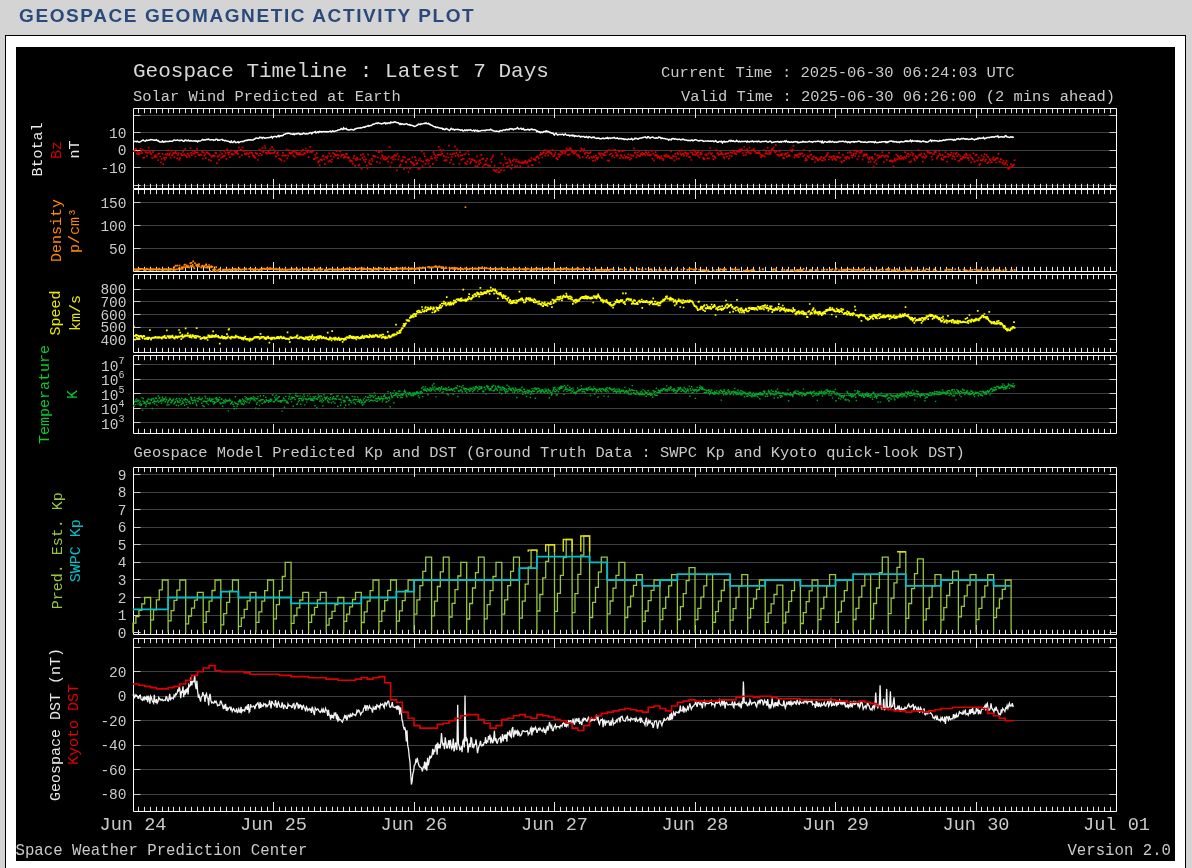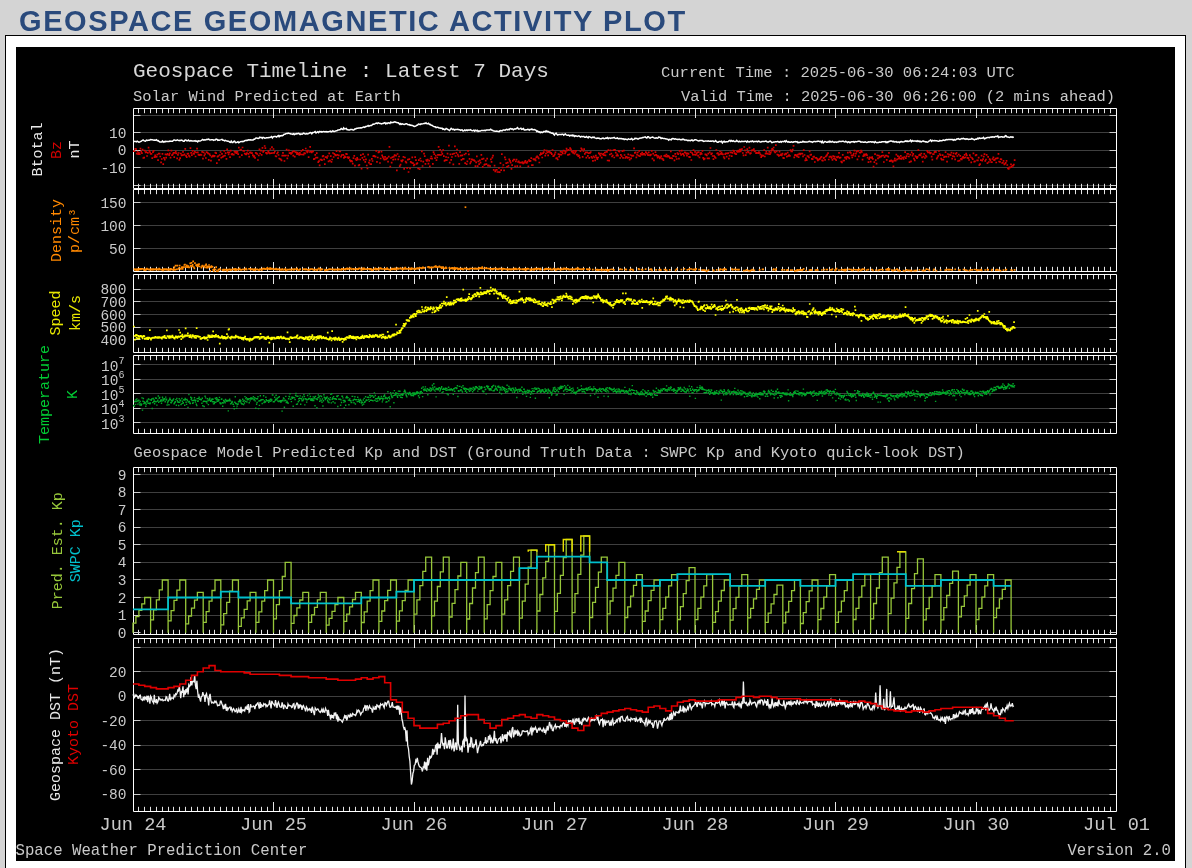--- a/index.html
+++ b/index.html
@@ -1,15 +1,15 @@
 <!DOCTYPE html>
 <html><head><meta charset="utf-8"><style>
 html,body{margin:0;padding:0;background:#d4d4d4;width:1192px;height:868px;overflow:hidden}
 #hdr{position:absolute;left:19px;top:5px;font-family:"Liberation Sans",sans-serif;
-font-weight:bold;font-size:29px;color:#2a4a7c;letter-spacing:1.6px}
+font-weight:bold;font-size:19px;color:#2a4a7c;letter-spacing:1.6px}
 #frame{position:absolute;left:5px;top:35px;width:1179px;height:845px;background:#fff;border:1px solid #000}
 #plot{position:absolute;left:16px;top:47px}
 text{font-family:"Liberation Mono",monospace}
 </style></head><body>
 <div id="hdr">GEOSPACE GEOMAGNETIC ACTIVITY PLOT</div>
 <div id="frame"></div>
 <svg id="plot" width="1159" height="814" viewBox="0 0 1159 814">
 <rect x="0" y="0" width="1159" height="814" fill="#000"></rect>
 <path d="M117.5 68.5H1100.5M117.5 85.5H1100.5M117.5 103.5H1100.5M117.5 120.5H1100.5M117.5 138.5H1100.5M117.5 155.5H1100.5M117.5 178.5H1100.5M117.5 201.5H1100.5M117.5 242.5H1100.5M117.5 254.5H1100.5M117.5 267.5H1100.5M117.5 280.5H1100.5M117.5 317.5H1100.5M117.5 332.5H1100.5M117.5 346.5H1100.5M117.5 361.5H1100.5M117.5 375.5H1100.5M117.5 568.5H1100.5M117.5 550.5H1100.5M117.5 532.5H1100.5M117.5 515.5H1100.5M117.5 497.5H1100.5M117.5 480.5H1100.5M117.5 462.5H1100.5M117.5 445.5H1100.5M117.5 427.5H1100.5M117.5 600.5H1100.5M117.5 624.5H1100.5M117.5 649.5H1100.5M117.5 673.5H1100.5M117.5 698.5H1100.5M117.5 722.5H1100.5M117.5 747.5H1100.5" stroke="#3f3f3f" stroke-width="1" fill="none"></path>
     <path d="M117.5 62.0v9.0M117.5 141.0v-9.0M122.5 62.0v4.2M122.5 141.0v-4.2M128.5 62.0v4.2M128.5 141.0v-4.2M134.5 62.0v4.2M134.5 141.0v-4.2M140.5 62.0v4.2M140.5 141.0v-4.2M146.5 62.0v4.2M146.5 141.0v-4.2M152.5 62.0v4.2M152.5 141.0v-4.2M157.5 62.0v4.2M157.5 141.0v-4.2M163.5 62.0v4.2M163.5 141.0v-4.2M169.5 62.0v4.2M169.5 141.0v-4.2M175.5 62.0v4.2M175.5 141.0v-4.2M181.5 62.0v4.2M181.5 141.0v-4.2M187.5 62.0v4.2M187.5 141.0v-4.2M193.5 62.0v4.2M193.5 141.0v-4.2M198.5 62.0v4.2M198.5 141.0v-4.2M204.5 62.0v4.2M204.5 141.0v-4.2M210.5 62.0v4.2M210.5 141.0v-4.2M216.5 62.0v4.2M216.5 141.0v-4.2M222.5 62.0v4.2M222.5 141.0v-4.2M228.5 62.0v4.2M228.5 141.0v-4.2M234.5 62.0v4.2M234.5 141.0v-4.2M239.5 62.0v4.2M239.5 141.0v-4.2M245.5 62.0v4.2M245.5 141.0v-4.2M251.5 62.0v4.2M251.5 141.0v-4.2M257.5 62.0v9.0M257.5 141.0v-9.0M263.5 62.0v4.2M263.5 141.0v-4.2M269.5 62.0v4.2M269.5 141.0v-4.2M275.5 62.0v4.2M275.5 141.0v-4.2M280.5 62.0v4.2M280.5 141.0v-4.2M286.5 62.0v4.2M286.5 141.0v-4.2M292.5 62.0v4.2M292.5 141.0v-4.2M298.5 62.0v4.2M298.5 141.0v-4.2M304.5 62.0v4.2M304.5 141.0v-4.2M310.5 62.0v4.2M310.5 141.0v-4.2M316.5 62.0v4.2M316.5 141.0v-4.2M321.5 62.0v4.2M321.5 141.0v-4.2M327.5 62.0v4.2M327.5 141.0v-4.2M333.5 62.0v4.2M333.5 141.0v-4.2M339.5 62.0v4.2M339.5 141.0v-4.2M345.5 62.0v4.2M345.5 141.0v-4.2M351.5 62.0v4.2M351.5 141.0v-4.2M357.5 62.0v4.2M357.5 141.0v-4.2M362.5 62.0v4.2M362.5 141.0v-4.2M368.5 62.0v4.2M368.5 141.0v-4.2M374.5 62.0v4.2M374.5 141.0v-4.2M380.5 62.0v4.2M380.5 141.0v-4.2M386.5 62.0v4.2M386.5 141.0v-4.2M392.5 62.0v4.2M392.5 141.0v-4.2M398.5 62.0v9.0M398.5 141.0v-9.0M403.5 62.0v4.2M403.5 141.0v-4.2M409.5 62.0v4.2M409.5 141.0v-4.2M415.5 62.0v4.2M415.5 141.0v-4.2M421.5 62.0v4.2M421.5 141.0v-4.2M427.5 62.0v4.2M427.5 141.0v-4.2M433.5 62.0v4.2M433.5 141.0v-4.2M438.5 62.0v4.2M438.5 141.0v-4.2M444.5 62.0v4.2M444.5 141.0v-4.2M450.5 62.0v4.2M450.5 141.0v-4.2M456.5 62.0v4.2M456.5 141.0v-4.2M462.5 62.0v4.2M462.5 141.0v-4.2M468.5 62.0v4.2M468.5 141.0v-4.2M474.5 62.0v4.2M474.5 141.0v-4.2M479.5 62.0v4.2M479.5 141.0v-4.2M485.5 62.0v4.2M485.5 141.0v-4.2M491.5 62.0v4.2M491.5 141.0v-4.2M497.5 62.0v4.2M497.5 141.0v-4.2M503.5 62.0v4.2M503.5 141.0v-4.2M509.5 62.0v4.2M509.5 141.0v-4.2M515.5 62.0v4.2M515.5 141.0v-4.2M520.5 62.0v4.2M520.5 141.0v-4.2M526.5 62.0v4.2M526.5 141.0v-4.2M532.5 62.0v4.2M532.5 141.0v-4.2M538.5 62.0v9.0M538.5 141.0v-9.0M544.5 62.0v4.2M544.5 141.0v-4.2M550.5 62.0v4.2M550.5 141.0v-4.2M556.5 62.0v4.2M556.5 141.0v-4.2M561.5 62.0v4.2M561.5 141.0v-4.2M567.5 62.0v4.2M567.5 141.0v-4.2M573.5 62.0v4.2M573.5 141.0v-4.2M579.5 62.0v4.2M579.5 141.0v-4.2M585.5 62.0v4.2M585.5 141.0v-4.2M591.5 62.0v4.2M591.5 141.0v-4.2M597.5 62.0v4.2M597.5 141.0v-4.2M602.5 62.0v4.2M602.5 141.0v-4.2M608.5 62.0v4.2M608.5 141.0v-4.2M614.5 62.0v4.2M614.5 141.0v-4.2M620.5 62.0v4.2M620.5 141.0v-4.2M626.5 62.0v4.2M626.5 141.0v-4.2M632.5 62.0v4.2M632.5 141.0v-4.2M638.5 62.0v4.2M638.5 141.0v-4.2M643.5 62.0v4.2M643.5 141.0v-4.2M649.5 62.0v4.2M649.5 141.0v-4.2M655.5 62.0v4.2M655.5 141.0v-4.2M661.5 62.0v4.2M661.5 141.0v-4.2M667.5 62.0v4.2M667.5 141.0v-4.2M673.5 62.0v4.2M673.5 141.0v-4.2M679.5 62.0v9.0M679.5 141.0v-9.0M684.5 62.0v4.2M684.5 141.0v-4.2M690.5 62.0v4.2M690.5 141.0v-4.2M696.5 62.0v4.2M696.5 141.0v-4.2M702.5 62.0v4.2M702.5 141.0v-4.2M708.5 62.0v4.2M708.5 141.0v-4.2M714.5 62.0v4.2M714.5 141.0v-4.2M719.5 62.0v4.2M719.5 141.0v-4.2M725.5 62.0v4.2M725.5 141.0v-4.2M731.5 62.0v4.2M731.5 141.0v-4.2M737.5 62.0v4.2M737.5 141.0v-4.2M743.5 62.0v4.2M743.5 141.0v-4.2M749.5 62.0v4.2M749.5 141.0v-4.2M755.5 62.0v4.2M755.5 141.0v-4.2M760.5 62.0v4.2M760.5 141.0v-4.2M766.5 62.0v4.2M766.5 141.0v-4.2M772.5 62.0v4.2M772.5 141.0v-4.2M778.5 62.0v4.2M778.5 141.0v-4.2M784.5 62.0v4.2M784.5 141.0v-4.2M790.5 62.0v4.2M790.5 141.0v-4.2M796.5 62.0v4.2M796.5 141.0v-4.2M801.5 62.0v4.2M801.5 141.0v-4.2M807.5 62.0v4.2M807.5 141.0v-4.2M813.5 62.0v4.2M813.5 141.0v-4.2M819.5 62.0v9.0M819.5 141.0v-9.0M825.5 62.0v4.2M825.5 141.0v-4.2M831.5 62.0v4.2M831.5 141.0v-4.2M837.5 62.0v4.2M837.5 141.0v-4.2M842.5 62.0v4.2M842.5 141.0v-4.2M848.5 62.0v4.2M848.5 141.0v-4.2M854.5 62.0v4.2M854.5 141.0v-4.2M860.5 62.0v4.2M860.5 141.0v-4.2M866.5 62.0v4.2M866.5 141.0v-4.2M872.5 62.0v4.2M872.5 141.0v-4.2M878.5 62.0v4.2M878.5 141.0v-4.2M883.5 62.0v4.2M883.5 141.0v-4.2M889.5 62.0v4.2M889.5 141.0v-4.2M895.5 62.0v4.2M895.5 141.0v-4.2M901.5 62.0v4.2M901.5 141.0v-4.2M907.5 62.0v4.2M907.5 141.0v-4.2M913.5 62.0v4.2M913.5 141.0v-4.2M919.5 62.0v4.2M919.5 141.0v-4.2M924.5 62.0v4.2M924.5 141.0v-4.2M930.5 62.0v4.2M930.5 141.0v-4.2M936.5 62.0v4.2M936.5 141.0v-4.2M942.5 62.0v4.2M942.5 141.0v-4.2M948.5 62.0v4.2M948.5 141.0v-4.2M954.5 62.0v4.2M954.5 141.0v-4.2M960.5 62.0v9.0M960.5 141.0v-9.0M965.5 62.0v4.2M965.5 141.0v-4.2M971.5 62.0v4.2M971.5 141.0v-4.2M977.5 62.0v4.2M977.5 141.0v-4.2M983.5 62.0v4.2M983.5 141.0v-4.2M989.5 62.0v4.2M989.5 141.0v-4.2M995.5 62.0v4.2M995.5 141.0v-4.2M1000.5 62.0v4.2M1000.5 141.0v-4.2M1006.5 62.0v4.2M1006.5 141.0v-4.2M1012.5 62.0v4.2M1012.5 141.0v-4.2M1018.5 62.0v4.2M1018.5 141.0v-4.2M1024.5 62.0v4.2M1024.5 141.0v-4.2M1030.5 62.0v4.2M1030.5 141.0v-4.2M1036.5 62.0v4.2M1036.5 141.0v-4.2M1041.5 62.0v4.2M1041.5 141.0v-4.2M1047.5 62.0v4.2M1047.5 141.0v-4.2M1053.5 62.0v4.2M1053.5 141.0v-4.2M1059.5 62.0v4.2M1059.5 141.0v-4.2M1065.5 62.0v4.2M1065.5 141.0v-4.2M1071.5 62.0v4.2M1071.5 141.0v-4.2M1077.5 62.0v4.2M1077.5 141.0v-4.2M1082.5 62.0v4.2M1082.5 141.0v-4.2M1088.5 62.0v4.2M1088.5 141.0v-4.2M1094.5 62.0v4.2M1094.5 141.0v-4.2M1100.5 62.0v9.0M1100.5 141.0v-9.0M117.5 143.0v9.0M117.5 224.0v-9.0M122.5 143.0v4.2M122.5 224.0v-4.2M128.5 143.0v4.2M128.5 224.0v-4.2M134.5 143.0v4.2M134.5 224.0v-4.2M140.5 143.0v4.2M140.5 224.0v-4.2M146.5 143.0v4.2M146.5 224.0v-4.2M152.5 143.0v4.2M152.5 224.0v-4.2M157.5 143.0v4.2M157.5 224.0v-4.2M163.5 143.0v4.2M163.5 224.0v-4.2M169.5 143.0v4.2M169.5 224.0v-4.2M175.5 143.0v4.2M175.5 224.0v-4.2M181.5 143.0v4.2M181.5 224.0v-4.2M187.5 143.0v4.2M187.5 224.0v-4.2M193.5 143.0v4.2M193.5 224.0v-4.2M198.5 143.0v4.2M198.5 224.0v-4.2M204.5 143.0v4.2M204.5 224.0v-4.2M210.5 143.0v4.2M210.5 224.0v-4.2M216.5 143.0v4.2M216.5 224.0v-4.2M222.5 143.0v4.2M222.5 224.0v-4.2M228.5 143.0v4.2M228.5 224.0v-4.2M234.5 143.0v4.2M234.5 224.0v-4.2M239.5 143.0v4.2M239.5 224.0v-4.2M245.5 143.0v4.2M245.5 224.0v-4.2M251.5 143.0v4.2M251.5 224.0v-4.2M257.5 143.0v9.0M257.5 224.0v-9.0M263.5 143.0v4.2M263.5 224.0v-4.2M269.5 143.0v4.2M269.5 224.0v-4.2M275.5 143.0v4.2M275.5 224.0v-4.2M280.5 143.0v4.2M280.5 224.0v-4.2M286.5 143.0v4.2M286.5 224.0v-4.2M292.5 143.0v4.2M292.5 224.0v-4.2M298.5 143.0v4.2M298.5 224.0v-4.2M304.5 143.0v4.2M304.5 224.0v-4.2M310.5 143.0v4.2M310.5 224.0v-4.2M316.5 143.0v4.2M316.5 224.0v-4.2M321.5 143.0v4.2M321.5 224.0v-4.2M327.5 143.0v4.2M327.5 224.0v-4.2M333.5 143.0v4.2M333.5 224.0v-4.2M339.5 143.0v4.2M339.5 224.0v-4.2M345.5 143.0v4.2M345.5 224.0v-4.2M351.5 143.0v4.2M351.5 224.0v-4.2M357.5 143.0v4.2M357.5 224.0v-4.2M362.5 143.0v4.2M362.5 224.0v-4.2M368.5 143.0v4.2M368.5 224.0v-4.2M374.5 143.0v4.2M374.5 224.0v-4.2M380.5 143.0v4.2M380.5 224.0v-4.2M386.5 143.0v4.2M386.5 224.0v-4.2M392.5 143.0v4.2M392.5 224.0v-4.2M398.5 143.0v9.0M398.5 224.0v-9.0M403.5 143.0v4.2M403.5 224.0v-4.2M409.5 143.0v4.2M409.5 224.0v-4.2M415.5 143.0v4.2M415.5 224.0v-4.2M421.5 143.0v4.2M421.5 224.0v-4.2M427.5 143.0v4.2M427.5 224.0v-4.2M433.5 143.0v4.2M433.5 224.0v-4.2M438.5 143.0v4.2M438.5 224.0v-4.2M444.5 143.0v4.2M444.5 224.0v-4.2M450.5 143.0v4.2M450.5 224.0v-4.2M456.5 143.0v4.2M456.5 224.0v-4.2M462.5 143.0v4.2M462.5 224.0v-4.2M468.5 143.0v4.2M468.5 224.0v-4.2M474.5 143.0v4.2M474.5 224.0v-4.2M479.5 143.0v4.2M479.5 224.0v-4.2M485.5 143.0v4.2M485.5 224.0v-4.2M491.5 143.0v4.2M491.5 224.0v-4.2M497.5 143.0v4.2M497.5 224.0v-4.2M503.5 143.0v4.2M503.5 224.0v-4.2M509.5 143.0v4.2M509.5 224.0v-4.2M515.5 143.0v4.2M515.5 224.0v-4.2M520.5 143.0v4.2M520.5 224.0v-4.2M526.5 143.0v4.2M526.5 224.0v-4.2M532.5 143.0v4.2M532.5 224.0v-4.2M538.5 143.0v9.0M538.5 224.0v-9.0M544.5 143.0v4.2M544.5 224.0v-4.2M550.5 143.0v4.2M550.5 224.0v-4.2M556.5 143.0v4.2M556.5 224.0v-4.2M561.5 143.0v4.2M561.5 224.0v-4.2M567.5 143.0v4.2M567.5 224.0v-4.2M573.5 143.0v4.2M573.5 224.0v-4.2M579.5 143.0v4.2M579.5 224.0v-4.2M585.5 143.0v4.2M585.5 224.0v-4.2M591.5 143.0v4.2M591.5 224.0v-4.2M597.5 143.0v4.2M597.5 224.0v-4.2M602.5 143.0v4.2M602.5 224.0v-4.2M608.5 143.0v4.2M608.5 224.0v-4.2M614.5 143.0v4.2M614.5 224.0v-4.2M620.5 143.0v4.2M620.5 224.0v-4.2M626.5 143.0v4.2M626.5 224.0v-4.2M632.5 143.0v4.2M632.5 224.0v-4.2M638.5 143.0v4.2M638.5 224.0v-4.2M643.5 143.0v4.2M643.5 224.0v-4.2M649.5 143.0v4.2M649.5 224.0v-4.2M655.5 143.0v4.2M655.5 224.0v-4.2M661.5 143.0v4.2M661.5 224.0v-4.2M667.5 143.0v4.2M667.5 224.0v-4.2M673.5 143.0v4.2M673.5 224.0v-4.2M679.5 143.0v9.0M679.5 224.0v-9.0M684.5 143.0v4.2M684.5 224.0v-4.2M690.5 143.0v4.2M690.5 224.0v-4.2M696.5 143.0v4.2M696.5 224.0v-4.2M702.5 143.0v4.2M702.5 224.0v-4.2M708.5 143.0v4.2M708.5 224.0v-4.2M714.5 143.0v4.2M714.5 224.0v-4.2M719.5 143.0v4.2M719.5 224.0v-4.2M725.5 143.0v4.2M725.5 224.0v-4.2M731.5 143.0v4.2M731.5 224.0v-4.2M737.5 143.0v4.2M737.5 224.0v-4.2M743.5 143.0v4.2M743.5 224.0v-4.2M749.5 143.0v4.2M749.5 224.0v-4.2M755.5 143.0v4.2M755.5 224.0v-4.2M760.5 143.0v4.2M760.5 224.0v-4.2M766.5 143.0v4.2M766.5 224.0v-4.2M772.5 143.0v4.2M772.5 224.0v-4.2M778.5 143.0v4.2M778.5 224.0v-4.2M784.5 143.0v4.2M784.5 224.0v-4.2M790.5 143.0v4.2M790.5 224.0v-4.2M796.5 143.0v4.2M796.5 224.0v-4.2M801.5 143.0v4.2M801.5 224.0v-4.2M807.5 143.0v4.2M807.5 224.0v-4.2M813.5 143.0v4.2M813.5 224.0v-4.2M819.5 143.0v9.0M819.5 224.0v-9.0M825.5 143.0v4.2M825.5 224.0v-4.2M831.5 143.0v4.2M831.5 224.0v-4.2M837.5 143.0v4.2M837.5 224.0v-4.2M842.5 143.0v4.2M842.5 224.0v-4.2M848.5 143.0v4.2M848.5 224.0v-4.2M854.5 143.0v4.2M854.5 224.0v-4.2M860.5 143.0v4.2M860.5 224.0v-4.2M866.5 143.0v4.2M866.5 224.0v-4.2M872.5 143.0v4.2M872.5 224.0v-4.2M878.5 143.0v4.2M878.5 224.0v-4.2M883.5 143.0v4.2M883.5 224.0v-4.2M889.5 143.0v4.2M889.5 224.0v-4.2M895.5 143.0v4.2M895.5 224.0v-4.2M901.5 143.0v4.2M901.5 224.0v-4.2M907.5 143.0v4.2M907.5 224.0v-4.2M913.5 143.0v4.2M913.5 224.0v-4.2M919.5 143.0v4.2M919.5 224.0v-4.2M924.5 143.0v4.2M924.5 224.0v-4.2M930.5 143.0v4.2M930.5 224.0v-4.2M936.5 143.0v4.2M936.5 224.0v-4.2M942.5 143.0v4.2M942.5 224.0v-4.2M948.5 143.0v4.2M948.5 224.0v-4.2M954.5 143.0v4.2M954.5 224.0v-4.2M960.5 143.0v9.0M960.5 224.0v-9.0M965.5 143.0v4.2M965.5 224.0v-4.2M971.5 143.0v4.2M971.5 224.0v-4.2M977.5 143.0v4.2M977.5 224.0v-4.2M983.5 143.0v4.2M983.5 224.0v-4.2M989.5 143.0v4.2M989.5 224.0v-4.2M995.5 143.0v4.2M995.5 224.0v-4.2M1000.5 143.0v4.2M1000.5 224.0v-4.2M1006.5 143.0v4.2M1006.5 224.0v-4.2M1012.5 143.0v4.2M1012.5 224.0v-4.2M1018.5 143.0v4.2M1018.5 224.0v-4.2M1024.5 143.0v4.2M1024.5 224.0v-4.2M1030.5 143.0v4.2M1030.5 224.0v-4.2M1036.5 143.0v4.2M1036.5 224.0v-4.2M1041.5 143.0v4.2M1041.5 224.0v-4.2M1047.5 143.0v4.2M1047.5 224.0v-4.2M1053.5 143.0v4.2M1053.5 224.0v-4.2M1059.5 143.0v4.2M1059.5 224.0v-4.2M1065.5 143.0v4.2M1065.5 224.0v-4.2M1071.5 143.0v4.2M1071.5 224.0v-4.2M1077.5 143.0v4.2M1077.5 224.0v-4.2M1082.5 143.0v4.2M1082.5 224.0v-4.2M1088.5 143.0v4.2M1088.5 224.0v-4.2M1094.5 143.0v4.2M1094.5 224.0v-4.2M1100.5 143.0v9.0M1100.5 224.0v-9.0M117.5 228.0v9.0M117.5 305.0v-9.0M122.5 228.0v4.2M122.5 305.0v-4.2M128.5 228.0v4.2M128.5 305.0v-4.2M134.5 228.0v4.2M134.5 305.0v-4.2M140.5 228.0v4.2M140.5 305.0v-4.2M146.5 228.0v4.2M146.5 305.0v-4.2M152.5 228.0v4.2M152.5 305.0v-4.2M157.5 228.0v4.2M157.5 305.0v-4.2M163.5 228.0v4.2M163.5 305.0v-4.2M169.5 228.0v4.2M169.5 305.0v-4.2M175.5 228.0v4.2M175.5 305.0v-4.2M181.5 228.0v4.2M181.5 305.0v-4.2M187.5 228.0v4.2M187.5 305.0v-4.2M193.5 228.0v4.2M193.5 305.0v-4.2M198.5 228.0v4.2M198.5 305.0v-4.2M204.5 228.0v4.2M204.5 305.0v-4.2M210.5 228.0v4.2M210.5 305.0v-4.2M216.5 228.0v4.2M216.5 305.0v-4.2M222.5 228.0v4.2M222.5 305.0v-4.2M228.5 228.0v4.2M228.5 305.0v-4.2M234.5 228.0v4.2M234.5 305.0v-4.2M239.5 228.0v4.2M239.5 305.0v-4.2M245.5 228.0v4.2M245.5 305.0v-4.2M251.5 228.0v4.2M251.5 305.0v-4.2M257.5 228.0v9.0M257.5 305.0v-9.0M263.5 228.0v4.2M263.5 305.0v-4.2M269.5 228.0v4.2M269.5 305.0v-4.2M275.5 228.0v4.2M275.5 305.0v-4.2M280.5 228.0v4.2M280.5 305.0v-4.2M286.5 228.0v4.2M286.5 305.0v-4.2M292.5 228.0v4.2M292.5 305.0v-4.2M298.5 228.0v4.2M298.5 305.0v-4.2M304.5 228.0v4.2M304.5 305.0v-4.2M310.5 228.0v4.2M310.5 305.0v-4.2M316.5 228.0v4.2M316.5 305.0v-4.2M321.5 228.0v4.2M321.5 305.0v-4.2M327.5 228.0v4.2M327.5 305.0v-4.2M333.5 228.0v4.2M333.5 305.0v-4.2M339.5 228.0v4.2M339.5 305.0v-4.2M345.5 228.0v4.2M345.5 305.0v-4.2M351.5 228.0v4.2M351.5 305.0v-4.2M357.5 228.0v4.2M357.5 305.0v-4.2M362.5 228.0v4.2M362.5 305.0v-4.2M368.5 228.0v4.2M368.5 305.0v-4.2M374.5 228.0v4.2M374.5 305.0v-4.2M380.5 228.0v4.2M380.5 305.0v-4.2M386.5 228.0v4.2M386.5 305.0v-4.2M392.5 228.0v4.2M392.5 305.0v-4.2M398.5 228.0v9.0M398.5 305.0v-9.0M403.5 228.0v4.2M403.5 305.0v-4.2M409.5 228.0v4.2M409.5 305.0v-4.2M415.5 228.0v4.2M415.5 305.0v-4.2M421.5 228.0v4.2M421.5 305.0v-4.2M427.5 228.0v4.2M427.5 305.0v-4.2M433.5 228.0v4.2M433.5 305.0v-4.2M438.5 228.0v4.2M438.5 305.0v-4.2M444.5 228.0v4.2M444.5 305.0v-4.2M450.5 228.0v4.2M450.5 305.0v-4.2M456.5 228.0v4.2M456.5 305.0v-4.2M462.5 228.0v4.2M462.5 305.0v-4.2M468.5 228.0v4.2M468.5 305.0v-4.2M474.5 228.0v4.2M474.5 305.0v-4.2M479.5 228.0v4.2M479.5 305.0v-4.2M485.5 228.0v4.2M485.5 305.0v-4.2M491.5 228.0v4.2M491.5 305.0v-4.2M497.5 228.0v4.2M497.5 305.0v-4.2M503.5 228.0v4.2M503.5 305.0v-4.2M509.5 228.0v4.2M509.5 305.0v-4.2M515.5 228.0v4.2M515.5 305.0v-4.2M520.5 228.0v4.2M520.5 305.0v-4.2M526.5 228.0v4.2M526.5 305.0v-4.2M532.5 228.0v4.2M532.5 305.0v-4.2M538.5 228.0v9.0M538.5 305.0v-9.0M544.5 228.0v4.2M544.5 305.0v-4.2M550.5 228.0v4.2M550.5 305.0v-4.2M556.5 228.0v4.2M556.5 305.0v-4.2M561.5 228.0v4.2M561.5 305.0v-4.2M567.5 228.0v4.2M567.5 305.0v-4.2M573.5 228.0v4.2M573.5 305.0v-4.2M579.5 228.0v4.2M579.5 305.0v-4.2M585.5 228.0v4.2M585.5 305.0v-4.2M591.5 228.0v4.2M591.5 305.0v-4.2M597.5 228.0v4.2M597.5 305.0v-4.2M602.5 228.0v4.2M602.5 305.0v-4.2M608.5 228.0v4.2M608.5 305.0v-4.2M614.5 228.0v4.2M614.5 305.0v-4.2M620.5 228.0v4.2M620.5 305.0v-4.2M626.5 228.0v4.2M626.5 305.0v-4.2M632.5 228.0v4.2M632.5 305.0v-4.2M638.5 228.0v4.2M638.5 305.0v-4.2M643.5 228.0v4.2M643.5 305.0v-4.2M649.5 228.0v4.2M649.5 305.0v-4.2M655.5 228.0v4.2M655.5 305.0v-4.2M661.5 228.0v4.2M661.5 305.0v-4.2M667.5 228.0v4.2M667.5 305.0v-4.2M673.5 228.0v4.2M673.5 305.0v-4.2M679.5 228.0v9.0M679.5 305.0v-9.0M684.5 228.0v4.2M684.5 305.0v-4.2M690.5 228.0v4.2M690.5 305.0v-4.2M696.5 228.0v4.2M696.5 305.0v-4.2M702.5 228.0v4.2M702.5 305.0v-4.2M708.5 228.0v4.2M708.5 305.0v-4.2M714.5 228.0v4.2M714.5 305.0v-4.2M719.5 228.0v4.2M719.5 305.0v-4.2M725.5 228.0v4.2M725.5 305.0v-4.2M731.5 228.0v4.2M731.5 305.0v-4.2M737.5 228.0v4.2M737.5 305.0v-4.2M743.5 228.0v4.2M743.5 305.0v-4.2M749.5 228.0v4.2M749.5 305.0v-4.2M755.5 228.0v4.2M755.5 305.0v-4.2M760.5 228.0v4.2M760.5 305.0v-4.2M766.5 228.0v4.2M766.5 305.0v-4.2M772.5 228.0v4.2M772.5 305.0v-4.2M778.5 228.0v4.2M778.5 305.0v-4.2M784.5 228.0v4.2M784.5 305.0v-4.2M790.5 228.0v4.2M790.5 305.0v-4.2M796.5 228.0v4.2M796.5 305.0v-4.2M801.5 228.0v4.2M801.5 305.0v-4.2M807.5 228.0v4.2M807.5 305.0v-4.2M813.5 228.0v4.2M813.5 305.0v-4.2M819.5 228.0v9.0M819.5 305.0v-9.0M825.5 228.0v4.2M825.5 305.0v-4.2M831.5 228.0v4.2M831.5 305.0v-4.2M837.5 228.0v4.2M837.5 305.0v-4.2M842.5 228.0v4.2M842.5 305.0v-4.2M848.5 228.0v4.2M848.5 305.0v-4.2M854.5 228.0v4.2M854.5 305.0v-4.2M860.5 228.0v4.2M860.5 305.0v-4.2M866.5 228.0v4.2M866.5 305.0v-4.2M872.5 228.0v4.2M872.5 305.0v-4.2M878.5 228.0v4.2M878.5 305.0v-4.2M883.5 228.0v4.2M883.5 305.0v-4.2M889.5 228.0v4.2M889.5 305.0v-4.2M895.5 228.0v4.2M895.5 305.0v-4.2M901.5 228.0v4.2M901.5 305.0v-4.2M907.5 228.0v4.2M907.5 305.0v-4.2M913.5 228.0v4.2M913.5 305.0v-4.2M919.5 228.0v4.2M919.5 305.0v-4.2M924.5 228.0v4.2M924.5 305.0v-4.2M930.5 228.0v4.2M930.5 305.0v-4.2M936.5 228.0v4.2M936.5 305.0v-4.2M942.5 228.0v4.2M942.5 305.0v-4.2M948.5 228.0v4.2M948.5 305.0v-4.2M954.5 228.0v4.2M954.5 305.0v-4.2M960.5 228.0v9.0M960.5 305.0v-9.0M965.5 228.0v4.2M965.5 305.0v-4.2M971.5 228.0v4.2M971.5 305.0v-4.2M977.5 228.0v4.2M977.5 305.0v-4.2M983.5 228.0v4.2M983.5 305.0v-4.2M989.5 228.0v4.2M989.5 305.0v-4.2M995.5 228.0v4.2M995.5 305.0v-4.2M1000.5 228.0v4.2M1000.5 305.0v-4.2M1006.5 228.0v4.2M1006.5 305.0v-4.2M1012.5 228.0v4.2M1012.5 305.0v-4.2M1018.5 228.0v4.2M1018.5 305.0v-4.2M1024.5 228.0v4.2M1024.5 305.0v-4.2M1030.5 228.0v4.2M1030.5 305.0v-4.2M1036.5 228.0v4.2M1036.5 305.0v-4.2M1041.5 228.0v4.2M1041.5 305.0v-4.2M1047.5 228.0v4.2M1047.5 305.0v-4.2M1053.5 228.0v4.2M1053.5 305.0v-4.2M1059.5 228.0v4.2M1059.5 305.0v-4.2M1065.5 228.0v4.2M1065.5 305.0v-4.2M1071.5 228.0v4.2M1071.5 305.0v-4.2M1077.5 228.0v4.2M1077.5 305.0v-4.2M1082.5 228.0v4.2M1082.5 305.0v-4.2M1088.5 228.0v4.2M1088.5 305.0v-4.2M1094.5 228.0v4.2M1094.5 305.0v-4.2M1100.5 228.0v9.0M1100.5 305.0v-9.0M117.5 309.0v9.0M117.5 386.0v-9.0M122.5 309.0v4.2M122.5 386.0v-4.2M128.5 309.0v4.2M128.5 386.0v-4.2M134.5 309.0v4.2M134.5 386.0v-4.2M140.5 309.0v4.2M140.5 386.0v-4.2M146.5 309.0v4.2M146.5 386.0v-4.2M152.5 309.0v4.2M152.5 386.0v-4.2M157.5 309.0v4.2M157.5 386.0v-4.2M163.5 309.0v4.2M163.5 386.0v-4.2M169.5 309.0v4.2M169.5 386.0v-4.2M175.5 309.0v4.2M175.5 386.0v-4.2M181.5 309.0v4.2M181.5 386.0v-4.2M187.5 309.0v4.2M187.5 386.0v-4.2M193.5 309.0v4.2M193.5 386.0v-4.2M198.5 309.0v4.2M198.5 386.0v-4.2M204.5 309.0v4.2M204.5 386.0v-4.2M210.5 309.0v4.2M210.5 386.0v-4.2M216.5 309.0v4.2M216.5 386.0v-4.2M222.5 309.0v4.2M222.5 386.0v-4.2M228.5 309.0v4.2M228.5 386.0v-4.2M234.5 309.0v4.2M234.5 386.0v-4.2M239.5 309.0v4.2M239.5 386.0v-4.2M245.5 309.0v4.2M245.5 386.0v-4.2M251.5 309.0v4.2M251.5 386.0v-4.2M257.5 309.0v9.0M257.5 386.0v-9.0M263.5 309.0v4.2M263.5 386.0v-4.2M269.5 309.0v4.2M269.5 386.0v-4.2M275.5 309.0v4.2M275.5 386.0v-4.2M280.5 309.0v4.2M280.5 386.0v-4.2M286.5 309.0v4.2M286.5 386.0v-4.2M292.5 309.0v4.2M292.5 386.0v-4.2M298.5 309.0v4.2M298.5 386.0v-4.2M304.5 309.0v4.2M304.5 386.0v-4.2M310.5 309.0v4.2M310.5 386.0v-4.2M316.5 309.0v4.2M316.5 386.0v-4.2M321.5 309.0v4.2M321.5 386.0v-4.2M327.5 309.0v4.2M327.5 386.0v-4.2M333.5 309.0v4.2M333.5 386.0v-4.2M339.5 309.0v4.2M339.5 386.0v-4.2M345.5 309.0v4.2M345.5 386.0v-4.2M351.5 309.0v4.2M351.5 386.0v-4.2M357.5 309.0v4.2M357.5 386.0v-4.2M362.5 309.0v4.2M362.5 386.0v-4.2M368.5 309.0v4.2M368.5 386.0v-4.2M374.5 309.0v4.2M374.5 386.0v-4.2M380.5 309.0v4.2M380.5 386.0v-4.2M386.5 309.0v4.2M386.5 386.0v-4.2M392.5 309.0v4.2M392.5 386.0v-4.2M398.5 309.0v9.0M398.5 386.0v-9.0M403.5 309.0v4.2M403.5 386.0v-4.2M409.5 309.0v4.2M409.5 386.0v-4.2M415.5 309.0v4.2M415.5 386.0v-4.2M421.5 309.0v4.2M421.5 386.0v-4.2M427.5 309.0v4.2M427.5 386.0v-4.2M433.5 309.0v4.2M433.5 386.0v-4.2M438.5 309.0v4.2M438.5 386.0v-4.2M444.5 309.0v4.2M444.5 386.0v-4.2M450.5 309.0v4.2M450.5 386.0v-4.2M456.5 309.0v4.2M456.5 386.0v-4.2M462.5 309.0v4.2M462.5 386.0v-4.2M468.5 309.0v4.2M468.5 386.0v-4.2M474.5 309.0v4.2M474.5 386.0v-4.2M479.5 309.0v4.2M479.5 386.0v-4.2M485.5 309.0v4.2M485.5 386.0v-4.2M491.5 309.0v4.2M491.5 386.0v-4.2M497.5 309.0v4.2M497.5 386.0v-4.2M503.5 309.0v4.2M503.5 386.0v-4.2M509.5 309.0v4.2M509.5 386.0v-4.2M515.5 309.0v4.2M515.5 386.0v-4.2M520.5 309.0v4.2M520.5 386.0v-4.2M526.5 309.0v4.2M526.5 386.0v-4.2M532.5 309.0v4.2M532.5 386.0v-4.2M538.5 309.0v9.0M538.5 386.0v-9.0M544.5 309.0v4.2M544.5 386.0v-4.2M550.5 309.0v4.2M550.5 386.0v-4.2M556.5 309.0v4.2M556.5 386.0v-4.2M561.5 309.0v4.2M561.5 386.0v-4.2M567.5 309.0v4.2M567.5 386.0v-4.2M573.5 309.0v4.2M573.5 386.0v-4.2M579.5 309.0v4.2M579.5 386.0v-4.2M585.5 309.0v4.2M585.5 386.0v-4.2M591.5 309.0v4.2M591.5 386.0v-4.2M597.5 309.0v4.2M597.5 386.0v-4.2M602.5 309.0v4.2M602.5 386.0v-4.2M608.5 309.0v4.2M608.5 386.0v-4.2M614.5 309.0v4.2M614.5 386.0v-4.2M620.5 309.0v4.2M620.5 386.0v-4.2M626.5 309.0v4.2M626.5 386.0v-4.2M632.5 309.0v4.2M632.5 386.0v-4.2M638.5 309.0v4.2M638.5 386.0v-4.2M643.5 309.0v4.2M643.5 386.0v-4.2M649.5 309.0v4.2M649.5 386.0v-4.2M655.5 309.0v4.2M655.5 386.0v-4.2M661.5 309.0v4.2M661.5 386.0v-4.2M667.5 309.0v4.2M667.5 386.0v-4.2M673.5 309.0v4.2M673.5 386.0v-4.2M679.5 309.0v9.0M679.5 386.0v-9.0M684.5 309.0v4.2M684.5 386.0v-4.2M690.5 309.0v4.2M690.5 386.0v-4.2M696.5 309.0v4.2M696.5 386.0v-4.2M702.5 309.0v4.2M702.5 386.0v-4.2M708.5 309.0v4.2M708.5 386.0v-4.2M714.5 309.0v4.2M714.5 386.0v-4.2M719.5 309.0v4.2M719.5 386.0v-4.2M725.5 309.0v4.2M725.5 386.0v-4.2M731.5 309.0v4.2M731.5 386.0v-4.2M737.5 309.0v4.2M737.5 386.0v-4.2M743.5 309.0v4.2M743.5 386.0v-4.2M749.5 309.0v4.2M749.5 386.0v-4.2M755.5 309.0v4.2M755.5 386.0v-4.2M760.5 309.0v4.2M760.5 386.0v-4.2M766.5 309.0v4.2M766.5 386.0v-4.2M772.5 309.0v4.2M772.5 386.0v-4.2M778.5 309.0v4.2M778.5 386.0v-4.2M784.5 309.0v4.2M784.5 386.0v-4.2M790.5 309.0v4.2M790.5 386.0v-4.2M796.5 309.0v4.2M796.5 386.0v-4.2M801.5 309.0v4.2M801.5 386.0v-4.2M807.5 309.0v4.2M807.5 386.0v-4.2M813.5 309.0v4.2M813.5 386.0v-4.2M819.5 309.0v9.0M819.5 386.0v-9.0M825.5 309.0v4.2M825.5 386.0v-4.2M831.5 309.0v4.2M831.5 386.0v-4.2M837.5 309.0v4.2M837.5 386.0v-4.2M842.5 309.0v4.2M842.5 386.0v-4.2M848.5 309.0v4.2M848.5 386.0v-4.2M854.5 309.0v4.2M854.5 386.0v-4.2M860.5 309.0v4.2M860.5 386.0v-4.2M866.5 309.0v4.2M866.5 386.0v-4.2M872.5 309.0v4.2M872.5 386.0v-4.2M878.5 309.0v4.2M878.5 386.0v-4.2M883.5 309.0v4.2M883.5 386.0v-4.2M889.5 309.0v4.2M889.5 386.0v-4.2M895.5 309.0v4.2M895.5 386.0v-4.2M901.5 309.0v4.2M901.5 386.0v-4.2M907.5 309.0v4.2M907.5 386.0v-4.2M913.5 309.0v4.2M913.5 386.0v-4.2M919.5 309.0v4.2M919.5 386.0v-4.2M924.5 309.0v4.2M924.5 386.0v-4.2M930.5 309.0v4.2M930.5 386.0v-4.2M936.5 309.0v4.2M936.5 386.0v-4.2M942.5 309.0v4.2M942.5 386.0v-4.2M948.5 309.0v4.2M948.5 386.0v-4.2M954.5 309.0v4.2M954.5 386.0v-4.2M960.5 309.0v9.0M960.5 386.0v-9.0M965.5 309.0v4.2M965.5 386.0v-4.2M971.5 309.0v4.2M971.5 386.0v-4.2M977.5 309.0v4.2M977.5 386.0v-4.2M983.5 309.0v4.2M983.5 386.0v-4.2M989.5 309.0v4.2M989.5 386.0v-4.2M995.5 309.0v4.2M995.5 386.0v-4.2M1000.5 309.0v4.2M1000.5 386.0v-4.2M1006.5 309.0v4.2M1006.5 386.0v-4.2M1012.5 309.0v4.2M1012.5 386.0v-4.2M1018.5 309.0v4.2M1018.5 386.0v-4.2M1024.5 309.0v4.2M1024.5 386.0v-4.2M1030.5 309.0v4.2M1030.5 386.0v-4.2M1036.5 309.0v4.2M1036.5 386.0v-4.2M1041.5 309.0v4.2M1041.5 386.0v-4.2M1047.5 309.0v4.2M1047.5 386.0v-4.2M1053.5 309.0v4.2M1053.5 386.0v-4.2M1059.5 309.0v4.2M1059.5 386.0v-4.2M1065.5 309.0v4.2M1065.5 386.0v-4.2M1071.5 309.0v4.2M1071.5 386.0v-4.2M1077.5 309.0v4.2M1077.5 386.0v-4.2M1082.5 309.0v4.2M1082.5 386.0v-4.2M1088.5 309.0v4.2M1088.5 386.0v-4.2M1094.5 309.0v4.2M1094.5 386.0v-4.2M1100.5 309.0v9.0M1100.5 386.0v-9.0M117.5 421.0v9.0M117.5 587.0v-9.0M122.5 421.0v4.2M122.5 587.0v-4.2M128.5 421.0v4.2M128.5 587.0v-4.2M134.5 421.0v4.2M134.5 587.0v-4.2M140.5 421.0v4.2M140.5 587.0v-4.2M146.5 421.0v4.2M146.5 587.0v-4.2M152.5 421.0v4.2M152.5 587.0v-4.2M157.5 421.0v4.2M157.5 587.0v-4.2M163.5 421.0v4.2M163.5 587.0v-4.2M169.5 421.0v4.2M169.5 587.0v-4.2M175.5 421.0v4.2M175.5 587.0v-4.2M181.5 421.0v4.2M181.5 587.0v-4.2M187.5 421.0v4.2M187.5 587.0v-4.2M193.5 421.0v4.2M193.5 587.0v-4.2M198.5 421.0v4.2M198.5 587.0v-4.2M204.5 421.0v4.2M204.5 587.0v-4.2M210.5 421.0v4.2M210.5 587.0v-4.2M216.5 421.0v4.2M216.5 587.0v-4.2M222.5 421.0v4.2M222.5 587.0v-4.2M228.5 421.0v4.2M228.5 587.0v-4.2M234.5 421.0v4.2M234.5 587.0v-4.2M239.5 421.0v4.2M239.5 587.0v-4.2M245.5 421.0v4.2M245.5 587.0v-4.2M251.5 421.0v4.2M251.5 587.0v-4.2M257.5 421.0v9.0M257.5 587.0v-9.0M263.5 421.0v4.2M263.5 587.0v-4.2M269.5 421.0v4.2M269.5 587.0v-4.2M275.5 421.0v4.2M275.5 587.0v-4.2M280.5 421.0v4.2M280.5 587.0v-4.2M286.5 421.0v4.2M286.5 587.0v-4.2M292.5 421.0v4.2M292.5 587.0v-4.2M298.5 421.0v4.2M298.5 587.0v-4.2M304.5 421.0v4.2M304.5 587.0v-4.2M310.5 421.0v4.2M310.5 587.0v-4.2M316.5 421.0v4.2M316.5 587.0v-4.2M321.5 421.0v4.2M321.5 587.0v-4.2M327.5 421.0v4.2M327.5 587.0v-4.2M333.5 421.0v4.2M333.5 587.0v-4.2M339.5 421.0v4.2M339.5 587.0v-4.2M345.5 421.0v4.2M345.5 587.0v-4.2M351.5 421.0v4.2M351.5 587.0v-4.2M357.5 421.0v4.2M357.5 587.0v-4.2M362.5 421.0v4.2M362.5 587.0v-4.2M368.5 421.0v4.2M368.5 587.0v-4.2M374.5 421.0v4.2M374.5 587.0v-4.2M380.5 421.0v4.2M380.5 587.0v-4.2M386.5 421.0v4.2M386.5 587.0v-4.2M392.5 421.0v4.2M392.5 587.0v-4.2M398.5 421.0v9.0M398.5 587.0v-9.0M403.5 421.0v4.2M403.5 587.0v-4.2M409.5 421.0v4.2M409.5 587.0v-4.2M415.5 421.0v4.2M415.5 587.0v-4.2M421.5 421.0v4.2M421.5 587.0v-4.2M427.5 421.0v4.2M427.5 587.0v-4.2M433.5 421.0v4.2M433.5 587.0v-4.2M438.5 421.0v4.2M438.5 587.0v-4.2M444.5 421.0v4.2M444.5 587.0v-4.2M450.5 421.0v4.2M450.5 587.0v-4.2M456.5 421.0v4.2M456.5 587.0v-4.2M462.5 421.0v4.2M462.5 587.0v-4.2M468.5 421.0v4.2M468.5 587.0v-4.2M474.5 421.0v4.2M474.5 587.0v-4.2M479.5 421.0v4.2M479.5 587.0v-4.2M485.5 421.0v4.2M485.5 587.0v-4.2M491.5 421.0v4.2M491.5 587.0v-4.2M497.5 421.0v4.2M497.5 587.0v-4.2M503.5 421.0v4.2M503.5 587.0v-4.2M509.5 421.0v4.2M509.5 587.0v-4.2M515.5 421.0v4.2M515.5 587.0v-4.2M520.5 421.0v4.2M520.5 587.0v-4.2M526.5 421.0v4.2M526.5 587.0v-4.2M532.5 421.0v4.2M532.5 587.0v-4.2M538.5 421.0v9.0M538.5 587.0v-9.0M544.5 421.0v4.2M544.5 587.0v-4.2M550.5 421.0v4.2M550.5 587.0v-4.2M556.5 421.0v4.2M556.5 587.0v-4.2M561.5 421.0v4.2M561.5 587.0v-4.2M567.5 421.0v4.2M567.5 587.0v-4.2M573.5 421.0v4.2M573.5 587.0v-4.2M579.5 421.0v4.2M579.5 587.0v-4.2M585.5 421.0v4.2M585.5 587.0v-4.2M591.5 421.0v4.2M591.5 587.0v-4.2M597.5 421.0v4.2M597.5 587.0v-4.2M602.5 421.0v4.2M602.5 587.0v-4.2M608.5 421.0v4.2M608.5 587.0v-4.2M614.5 421.0v4.2M614.5 587.0v-4.2M620.5 421.0v4.2M620.5 587.0v-4.2M626.5 421.0v4.2M626.5 587.0v-4.2M632.5 421.0v4.2M632.5 587.0v-4.2M638.5 421.0v4.2M638.5 587.0v-4.2M643.5 421.0v4.2M643.5 587.0v-4.2M649.5 421.0v4.2M649.5 587.0v-4.2M655.5 421.0v4.2M655.5 587.0v-4.2M661.5 421.0v4.2M661.5 587.0v-4.2M667.5 421.0v4.2M667.5 587.0v-4.2M673.5 421.0v4.2M673.5 587.0v-4.2M679.5 421.0v9.0M679.5 587.0v-9.0M684.5 421.0v4.2M684.5 587.0v-4.2M690.5 421.0v4.2M690.5 587.0v-4.2M696.5 421.0v4.2M696.5 587.0v-4.2M702.5 421.0v4.2M702.5 587.0v-4.2M708.5 421.0v4.2M708.5 587.0v-4.2M714.5 421.0v4.2M714.5 587.0v-4.2M719.5 421.0v4.2M719.5 587.0v-4.2M725.5 421.0v4.2M725.5 587.0v-4.2M731.5 421.0v4.2M731.5 587.0v-4.2M737.5 421.0v4.2M737.5 587.0v-4.2M743.5 421.0v4.2M743.5 587.0v-4.2M749.5 421.0v4.2M749.5 587.0v-4.2M755.5 421.0v4.2M755.5 587.0v-4.2M760.5 421.0v4.2M760.5 587.0v-4.2M766.5 421.0v4.2M766.5 587.0v-4.2M772.5 421.0v4.2M772.5 587.0v-4.2M778.5 421.0v4.2M778.5 587.0v-4.2M784.5 421.0v4.2M784.5 587.0v-4.2M790.5 421.0v4.2M790.5 587.0v-4.2M796.5 421.0v4.2M796.5 587.0v-4.2M801.5 421.0v4.2M801.5 587.0v-4.2M807.5 421.0v4.2M807.5 587.0v-4.2M813.5 421.0v4.2M813.5 587.0v-4.2M819.5 421.0v9.0M819.5 587.0v-9.0M825.5 421.0v4.2M825.5 587.0v-4.2M831.5 421.0v4.2M831.5 587.0v-4.2M837.5 421.0v4.2M837.5 587.0v-4.2M842.5 421.0v4.2M842.5 587.0v-4.2M848.5 421.0v4.2M848.5 587.0v-4.2M854.5 421.0v4.2M854.5 587.0v-4.2M860.5 421.0v4.2M860.5 587.0v-4.2M866.5 421.0v4.2M866.5 587.0v-4.2M872.5 421.0v4.2M872.5 587.0v-4.2M878.5 421.0v4.2M878.5 587.0v-4.2M883.5 421.0v4.2M883.5 587.0v-4.2M889.5 421.0v4.2M889.5 587.0v-4.2M895.5 421.0v4.2M895.5 587.0v-4.2M901.5 421.0v4.2M901.5 587.0v-4.2M907.5 421.0v4.2M907.5 587.0v-4.2M913.5 421.0v4.2M913.5 587.0v-4.2M919.5 421.0v4.2M919.5 587.0v-4.2M924.5 421.0v4.2M924.5 587.0v-4.2M930.5 421.0v4.2M930.5 587.0v-4.2M936.5 421.0v4.2M936.5 587.0v-4.2M942.5 421.0v4.2M942.5 587.0v-4.2M948.5 421.0v4.2M948.5 587.0v-4.2M954.5 421.0v4.2M954.5 587.0v-4.2M960.5 421.0v9.0M960.5 587.0v-9.0M965.5 421.0v4.2M965.5 587.0v-4.2M971.5 421.0v4.2M971.5 587.0v-4.2M977.5 421.0v4.2M977.5 587.0v-4.2M983.5 421.0v4.2M983.5 587.0v-4.2M989.5 421.0v4.2M989.5 587.0v-4.2M995.5 421.0v4.2M995.5 587.0v-4.2M1000.5 421.0v4.2M1000.5 587.0v-4.2M1006.5 421.0v4.2M1006.5 587.0v-4.2M1012.5 421.0v4.2M1012.5 587.0v-4.2M1018.5 421.0v4.2M1018.5 587.0v-4.2M1024.5 421.0v4.2M1024.5 587.0v-4.2M1030.5 421.0v4.2M1030.5 587.0v-4.2M1036.5 421.0v4.2M1036.5 587.0v-4.2M1041.5 421.0v4.2M1041.5 587.0v-4.2M1047.5 421.0v4.2M1047.5 587.0v-4.2M1053.5 421.0v4.2M1053.5 587.0v-4.2M1059.5 421.0v4.2M1059.5 587.0v-4.2M1065.5 421.0v4.2M1065.5 587.0v-4.2M1071.5 421.0v4.2M1071.5 587.0v-4.2M1077.5 421.0v4.2M1077.5 587.0v-4.2M1082.5 421.0v4.2M1082.5 587.0v-4.2M1088.5 421.0v4.2M1088.5 587.0v-4.2M1094.5 421.0v4.2M1094.5 587.0v-4.2M1100.5 421.0v9.0M1100.5 587.0v-9.0M117.5 592.0v9.0M117.5 764.0v-9.0M122.5 592.0v4.2M122.5 764.0v-4.2M128.5 592.0v4.2M128.5 764.0v-4.2M134.5 592.0v4.2M134.5 764.0v-4.2M140.5 592.0v4.2M140.5 764.0v-4.2M146.5 592.0v4.2M146.5 764.0v-4.2M152.5 592.0v4.2M152.5 764.0v-4.2M157.5 592.0v4.2M157.5 764.0v-4.2M163.5 592.0v4.2M163.5 764.0v-4.2M169.5 592.0v4.2M169.5 764.0v-4.2M175.5 592.0v4.2M175.5 764.0v-4.2M181.5 592.0v4.2M181.5 764.0v-4.2M187.5 592.0v4.2M187.5 764.0v-4.2M193.5 592.0v4.2M193.5 764.0v-4.2M198.5 592.0v4.2M198.5 764.0v-4.2M204.5 592.0v4.2M204.5 764.0v-4.2M210.5 592.0v4.2M210.5 764.0v-4.2M216.5 592.0v4.2M216.5 764.0v-4.2M222.5 592.0v4.2M222.5 764.0v-4.2M228.5 592.0v4.2M228.5 764.0v-4.2M234.5 592.0v4.2M234.5 764.0v-4.2M239.5 592.0v4.2M239.5 764.0v-4.2M245.5 592.0v4.2M245.5 764.0v-4.2M251.5 592.0v4.2M251.5 764.0v-4.2M257.5 592.0v9.0M257.5 764.0v-9.0M263.5 592.0v4.2M263.5 764.0v-4.2M269.5 592.0v4.2M269.5 764.0v-4.2M275.5 592.0v4.2M275.5 764.0v-4.2M280.5 592.0v4.2M280.5 764.0v-4.2M286.5 592.0v4.2M286.5 764.0v-4.2M292.5 592.0v4.2M292.5 764.0v-4.2M298.5 592.0v4.2M298.5 764.0v-4.2M304.5 592.0v4.2M304.5 764.0v-4.2M310.5 592.0v4.2M310.5 764.0v-4.2M316.5 592.0v4.2M316.5 764.0v-4.2M321.5 592.0v4.2M321.5 764.0v-4.2M327.5 592.0v4.2M327.5 764.0v-4.2M333.5 592.0v4.2M333.5 764.0v-4.2M339.5 592.0v4.2M339.5 764.0v-4.2M345.5 592.0v4.2M345.5 764.0v-4.2M351.5 592.0v4.2M351.5 764.0v-4.2M357.5 592.0v4.2M357.5 764.0v-4.2M362.5 592.0v4.2M362.5 764.0v-4.2M368.5 592.0v4.2M368.5 764.0v-4.2M374.5 592.0v4.2M374.5 764.0v-4.2M380.5 592.0v4.2M380.5 764.0v-4.2M386.5 592.0v4.2M386.5 764.0v-4.2M392.5 592.0v4.2M392.5 764.0v-4.2M398.5 592.0v9.0M398.5 764.0v-9.0M403.5 592.0v4.2M403.5 764.0v-4.2M409.5 592.0v4.2M409.5 764.0v-4.2M415.5 592.0v4.2M415.5 764.0v-4.2M421.5 592.0v4.2M421.5 764.0v-4.2M427.5 592.0v4.2M427.5 764.0v-4.2M433.5 592.0v4.2M433.5 764.0v-4.2M438.5 592.0v4.2M438.5 764.0v-4.2M444.5 592.0v4.2M444.5 764.0v-4.2M450.5 592.0v4.2M450.5 764.0v-4.2M456.5 592.0v4.2M456.5 764.0v-4.2M462.5 592.0v4.2M462.5 764.0v-4.2M468.5 592.0v4.2M468.5 764.0v-4.2M474.5 592.0v4.2M474.5 764.0v-4.2M479.5 592.0v4.2M479.5 764.0v-4.2M485.5 592.0v4.2M485.5 764.0v-4.2M491.5 592.0v4.2M491.5 764.0v-4.2M497.5 592.0v4.2M497.5 764.0v-4.2M503.5 592.0v4.2M503.5 764.0v-4.2M509.5 592.0v4.2M509.5 764.0v-4.2M515.5 592.0v4.2M515.5 764.0v-4.2M520.5 592.0v4.2M520.5 764.0v-4.2M526.5 592.0v4.2M526.5 764.0v-4.2M532.5 592.0v4.2M532.5 764.0v-4.2M538.5 592.0v9.0M538.5 764.0v-9.0M544.5 592.0v4.2M544.5 764.0v-4.2M550.5 592.0v4.2M550.5 764.0v-4.2M556.5 592.0v4.2M556.5 764.0v-4.2M561.5 592.0v4.2M561.5 764.0v-4.2M567.5 592.0v4.2M567.5 764.0v-4.2M573.5 592.0v4.2M573.5 764.0v-4.2M579.5 592.0v4.2M579.5 764.0v-4.2M585.5 592.0v4.2M585.5 764.0v-4.2M591.5 592.0v4.2M591.5 764.0v-4.2M597.5 592.0v4.2M597.5 764.0v-4.2M602.5 592.0v4.2M602.5 764.0v-4.2M608.5 592.0v4.2M608.5 764.0v-4.2M614.5 592.0v4.2M614.5 764.0v-4.2M620.5 592.0v4.2M620.5 764.0v-4.2M626.5 592.0v4.2M626.5 764.0v-4.2M632.5 592.0v4.2M632.5 764.0v-4.2M638.5 592.0v4.2M638.5 764.0v-4.2M643.5 592.0v4.2M643.5 764.0v-4.2M649.5 592.0v4.2M649.5 764.0v-4.2M655.5 592.0v4.2M655.5 764.0v-4.2M661.5 592.0v4.2M661.5 764.0v-4.2M667.5 592.0v4.2M667.5 764.0v-4.2M673.5 592.0v4.2M673.5 764.0v-4.2M679.5 592.0v9.0M679.5 764.0v-9.0M684.5 592.0v4.2M684.5 764.0v-4.2M690.5 592.0v4.2M690.5 764.0v-4.2M696.5 592.0v4.2M696.5 764.0v-4.2M702.5 592.0v4.2M702.5 764.0v-4.2M708.5 592.0v4.2M708.5 764.0v-4.2M714.5 592.0v4.2M714.5 764.0v-4.2M719.5 592.0v4.2M719.5 764.0v-4.2M725.5 592.0v4.2M725.5 764.0v-4.2M731.5 592.0v4.2M731.5 764.0v-4.2M737.5 592.0v4.2M737.5 764.0v-4.2M743.5 592.0v4.2M743.5 764.0v-4.2M749.5 592.0v4.2M749.5 764.0v-4.2M755.5 592.0v4.2M755.5 764.0v-4.2M760.5 592.0v4.2M760.5 764.0v-4.2M766.5 592.0v4.2M766.5 764.0v-4.2M772.5 592.0v4.2M772.5 764.0v-4.2M778.5 592.0v4.2M778.5 764.0v-4.2M784.5 592.0v4.2M784.5 764.0v-4.2M790.5 592.0v4.2M790.5 764.0v-4.2M796.5 592.0v4.2M796.5 764.0v-4.2M801.5 592.0v4.2M801.5 764.0v-4.2M807.5 592.0v4.2M807.5 764.0v-4.2M813.5 592.0v4.2M813.5 764.0v-4.2M819.5 592.0v9.0M819.5 764.0v-9.0M825.5 592.0v4.2M825.5 764.0v-4.2M831.5 592.0v4.2M831.5 764.0v-4.2M837.5 592.0v4.2M837.5 764.0v-4.2M842.5 592.0v4.2M842.5 764.0v-4.2M848.5 592.0v4.2M848.5 764.0v-4.2M854.5 592.0v4.2M854.5 764.0v-4.2M860.5 592.0v4.2M860.5 764.0v-4.2M866.5 592.0v4.2M866.5 764.0v-4.2M872.5 592.0v4.2M872.5 764.0v-4.2M878.5 592.0v4.2M878.5 764.0v-4.2M883.5 592.0v4.2M883.5 764.0v-4.2M889.5 592.0v4.2M889.5 764.0v-4.2M895.5 592.0v4.2M895.5 764.0v-4.2M901.5 592.0v4.2M901.5 764.0v-4.2M907.5 592.0v4.2M907.5 764.0v-4.2M913.5 592.0v4.2M913.5 764.0v-4.2M919.5 592.0v4.2M919.5 764.0v-4.2M924.5 592.0v4.2M924.5 764.0v-4.2M930.5 592.0v4.2M930.5 764.0v-4.2M936.5 592.0v4.2M936.5 764.0v-4.2M942.5 592.0v4.2M942.5 764.0v-4.2M948.5 592.0v4.2M948.5 764.0v-4.2M954.5 592.0v4.2M954.5 764.0v-4.2M960.5 592.0v9.0M960.5 764.0v-9.0M965.5 592.0v4.2M965.5 764.0v-4.2M971.5 592.0v4.2M971.5 764.0v-4.2M977.5 592.0v4.2M977.5 764.0v-4.2M983.5 592.0v4.2M983.5 764.0v-4.2M989.5 592.0v4.2M989.5 764.0v-4.2M995.5 592.0v4.2M995.5 764.0v-4.2M1000.5 592.0v4.2M1000.5 764.0v-4.2M1006.5 592.0v4.2M1006.5 764.0v-4.2M1012.5 592.0v4.2M1012.5 764.0v-4.2M1018.5 592.0v4.2M1018.5 764.0v-4.2M1024.5 592.0v4.2M1024.5 764.0v-4.2M1030.5 592.0v4.2M1030.5 764.0v-4.2M1036.5 592.0v4.2M1036.5 764.0v-4.2M1041.5 592.0v4.2M1041.5 764.0v-4.2M1047.5 592.0v4.2M1047.5 764.0v-4.2M1053.5 592.0v4.2M1053.5 764.0v-4.2M1059.5 592.0v4.2M1059.5 764.0v-4.2M1065.5 592.0v4.2M1065.5 764.0v-4.2M1071.5 592.0v4.2M1071.5 764.0v-4.2M1077.5 592.0v4.2M1077.5 764.0v-4.2M1082.5 592.0v4.2M1082.5 764.0v-4.2M1088.5 592.0v4.2M1088.5 764.0v-4.2M1094.5 592.0v4.2M1094.5 764.0v-4.2M1100.5 592.0v9.0M1100.5 764.0v-9.0" stroke="#e4e4e4" stroke-width="1" fill="none"></path>

